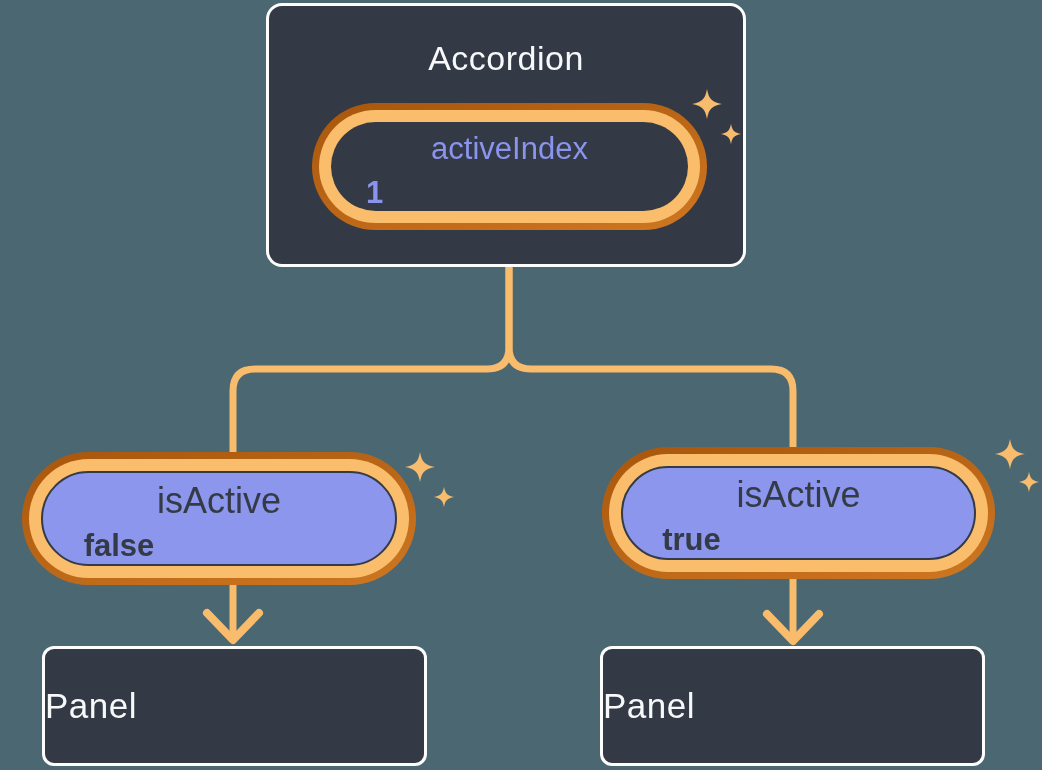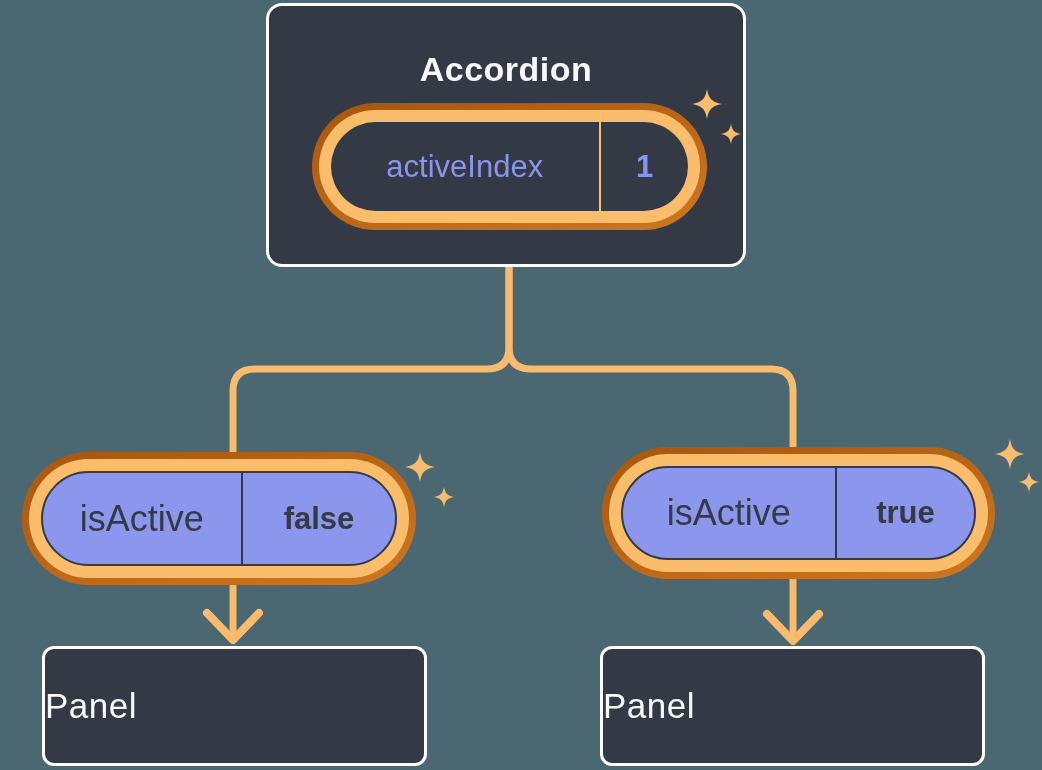--- a/index.html
+++ b/index.html
@@ -27,24 +27,24 @@
   .connectors{position:absolute;left:0;top:0;z-index:0;}
   .card{
     position:absolute;
     background:var(--card-bg);
     border:3px solid var(--card-border);
     box-sizing:border-box;
     z-index:1;
   }
   .accordion-card{left:266px;top:3px;width:480px;height:264px;border-radius:16px;}
   .card-title{
-    position:absolute;left:0;right:0;top:44px;
+    position:absolute;left:0;right:0;top:33px;
     text-align:center;
     color:var(--text-light);
-    font-size:34px;font-weight:700;letter-spacing:.5px;
+    font-size:34px;font-weight:400;letter-spacing:.5px;
   }
   .panel-card{width:385px;height:120px;border-radius:12px;top:646px;
     display:flex;align-items:center;justify-content:flex-start;}
   .panel-left{left:42px;}
   .panel-right{left:600px;}
   .panel-label{color:var(--text-light);font-size:35px;font-weight:500;letter-spacing:.5px;}
 
   
   .pill{
     position:absolute;z-index:2;
@@ -60,20 +60,21 @@
     height:100%;
     box-sizing:border-box;
   }
   .pill-inner{
     border-radius:999px;
     height:100%;
     display:flex;
     align-items:stretch;
     overflow:hidden;
     box-sizing:border-box;
+    flex-direction:column;
   }
   .pill-inner.dark{background:var(--card-bg);}
   .pill-inner.purple{background:var(--pill-purple);border:2.5px solid var(--text-dark);}
   .cell{display:flex;align-items:center;justify-content:center;}
   .cell-name{flex:1;}
   .pill-divider{width:2.5px;align-self:stretch;}
   .divider-light{background:var(--accent-light);}
   .divider-dark{background:var(--text-dark);}
 
   .state-pill{left:312px;top:103px;width:395px;height:127px;}

